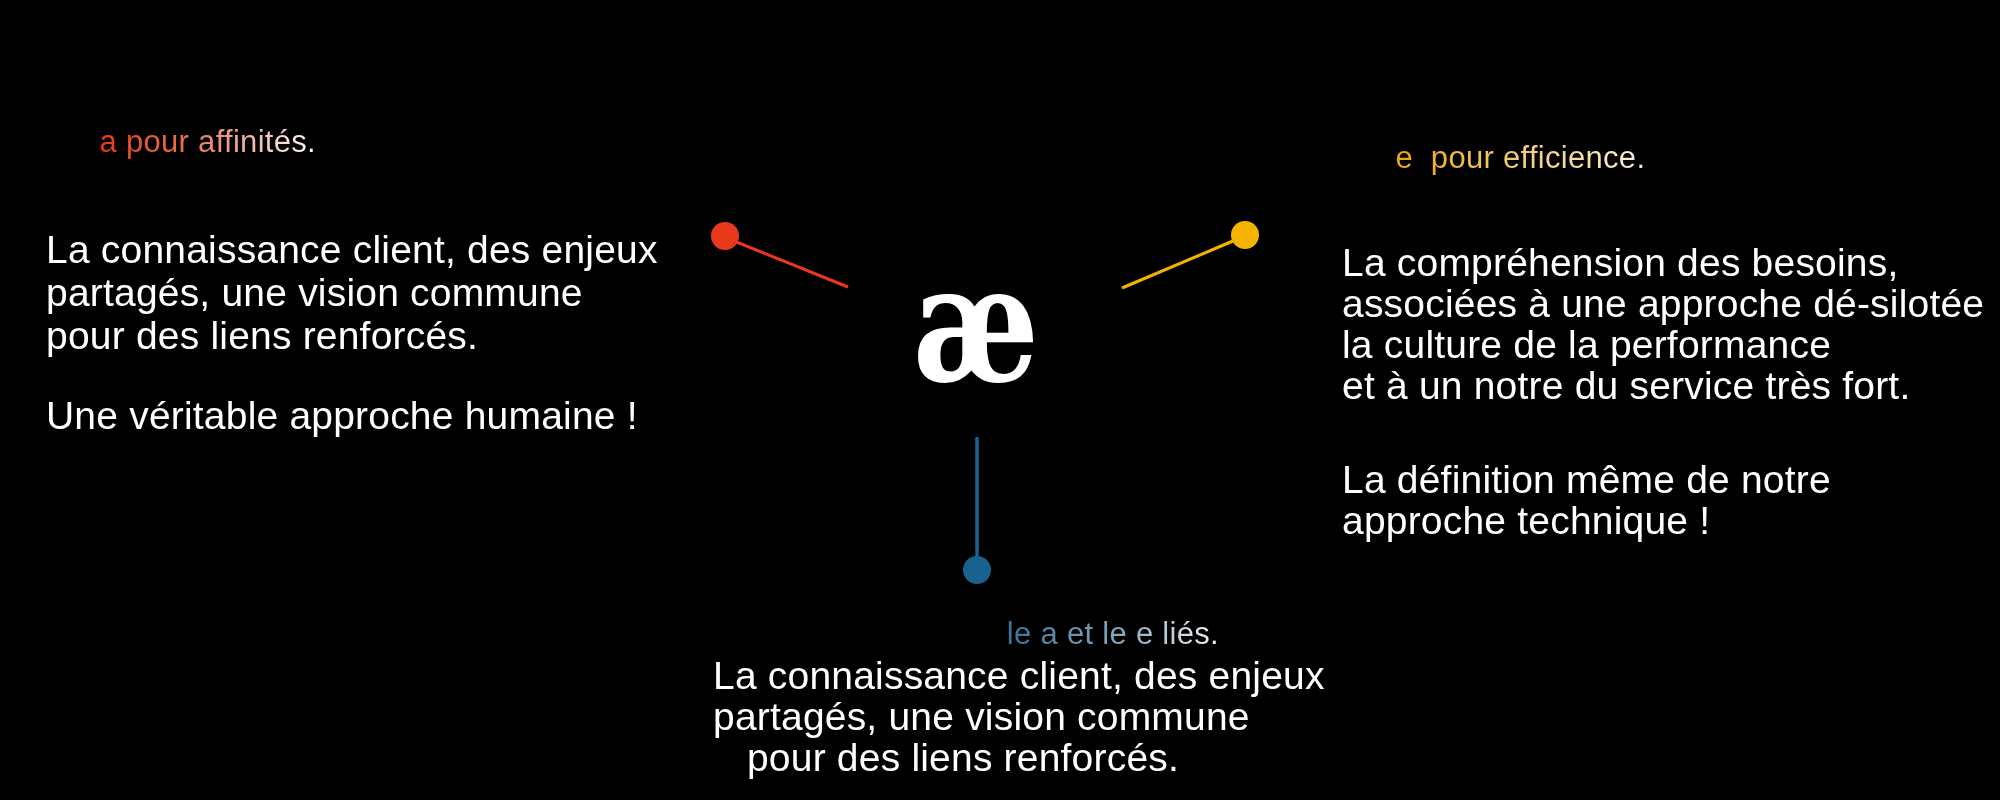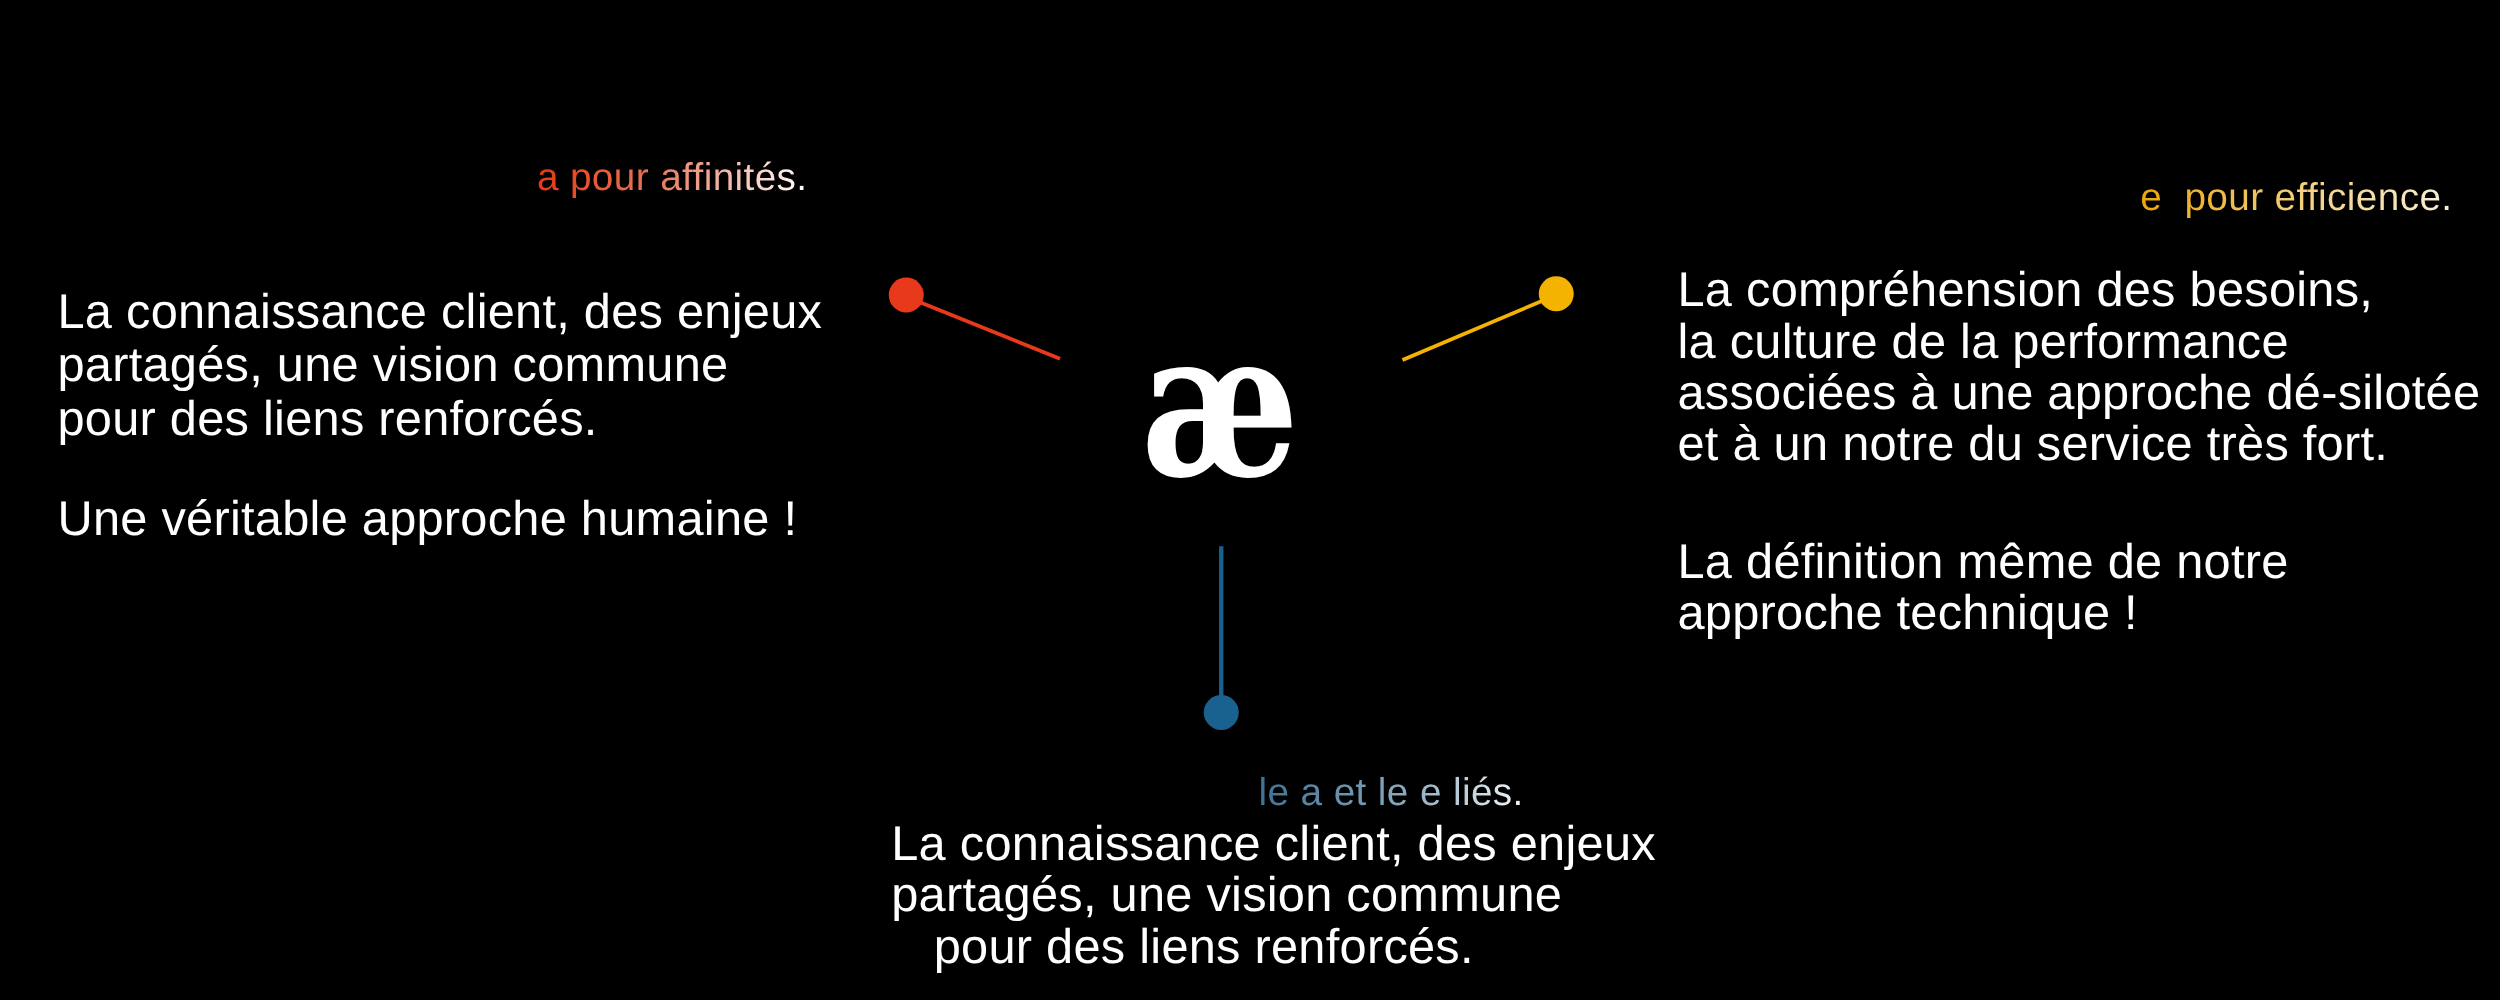--- a/index.html
+++ b/index.html
@@ -30,21 +30,20 @@
   }
   .canvas { position: absolute; inset: 0; }
 
   .heading {
     margin: 0;
     font-size: 31px;
     line-height: 36px;
     font-weight: 400;
     letter-spacing: 0.3px;
     white-space: pre;
-    text-align: right;
   }
   .grad {
     -webkit-background-clip: text;
     background-clip: text;
     color: transparent;
     display: inline-block;
   }
   .grad-red  { background-image: linear-gradient(90deg, var(--red-grad-start) 0%, var(--red-grad-mid) 45%, var(--red-grad-end) 100%); }
   .grad-yellow { background-image: linear-gradient(90deg, var(--yellow-grad-start) 0%, var(--yellow-grad-mid) 50%, var(--yellow-grad-end) 100%); }
   .grad-blue { background-image: linear-gradient(90deg, var(--blue-grad-start) 0%, var(--blue-grad-mid) 55%, var(--blue-grad-end) 100%); }
@@ -55,21 +54,21 @@
     letter-spacing: 0.2px;
     white-space: pre;
   }
 
   .left-col { position: absolute; left: 46px; top: 88px; width: 600px; }
   .left-col .para1 { margin-top: 32px; }
   .left-col .para2 { margin-top: 37px; }
 
   .right-col { position: absolute; left: 1342px; top: 104px; width: 620px; }
   .right-col .body-line { line-height: 41px; }
-  .right-col .para1 { }
+  .right-col .para1 { margin-top: 30px; }
   .right-col .para2 { margin-top: 53px; }
 
   .ae-logo {
     position: absolute;
     left: 886px;
     top: 239px;
     width: 180px;
     text-align: center;
     font-family: "DejaVu Serif", serif;
     font-weight: 700;
@@ -145,22 +144,22 @@
     <div class="body-line">partagés, une vision commune</div>
     <div class="body-line">pour des liens renforcés.</div>
   </div>
 
   <section class="right-col">
     <h2 class="heading">
       <span class="grad grad-yellow">e  pour efficience.</span>
     </h2>
     <div class="para1">
       <div class="body-line">La compréhension des besoins,</div>
+      <div class="body-line">associées à une approche dé-silotée</div>
       <div class="body-line">la culture de la performance</div>
-      <div class="body-line">associées à une approche dé-silotée</div>
       <div class="body-line">et à un notre du service très fort.</div>
     </div>
     <div class="para2">
       <div class="body-line">La définition même de notre</div>
       <div class="body-line">approche technique !</div>
     </div>
   </section>
 
 </div>
 

